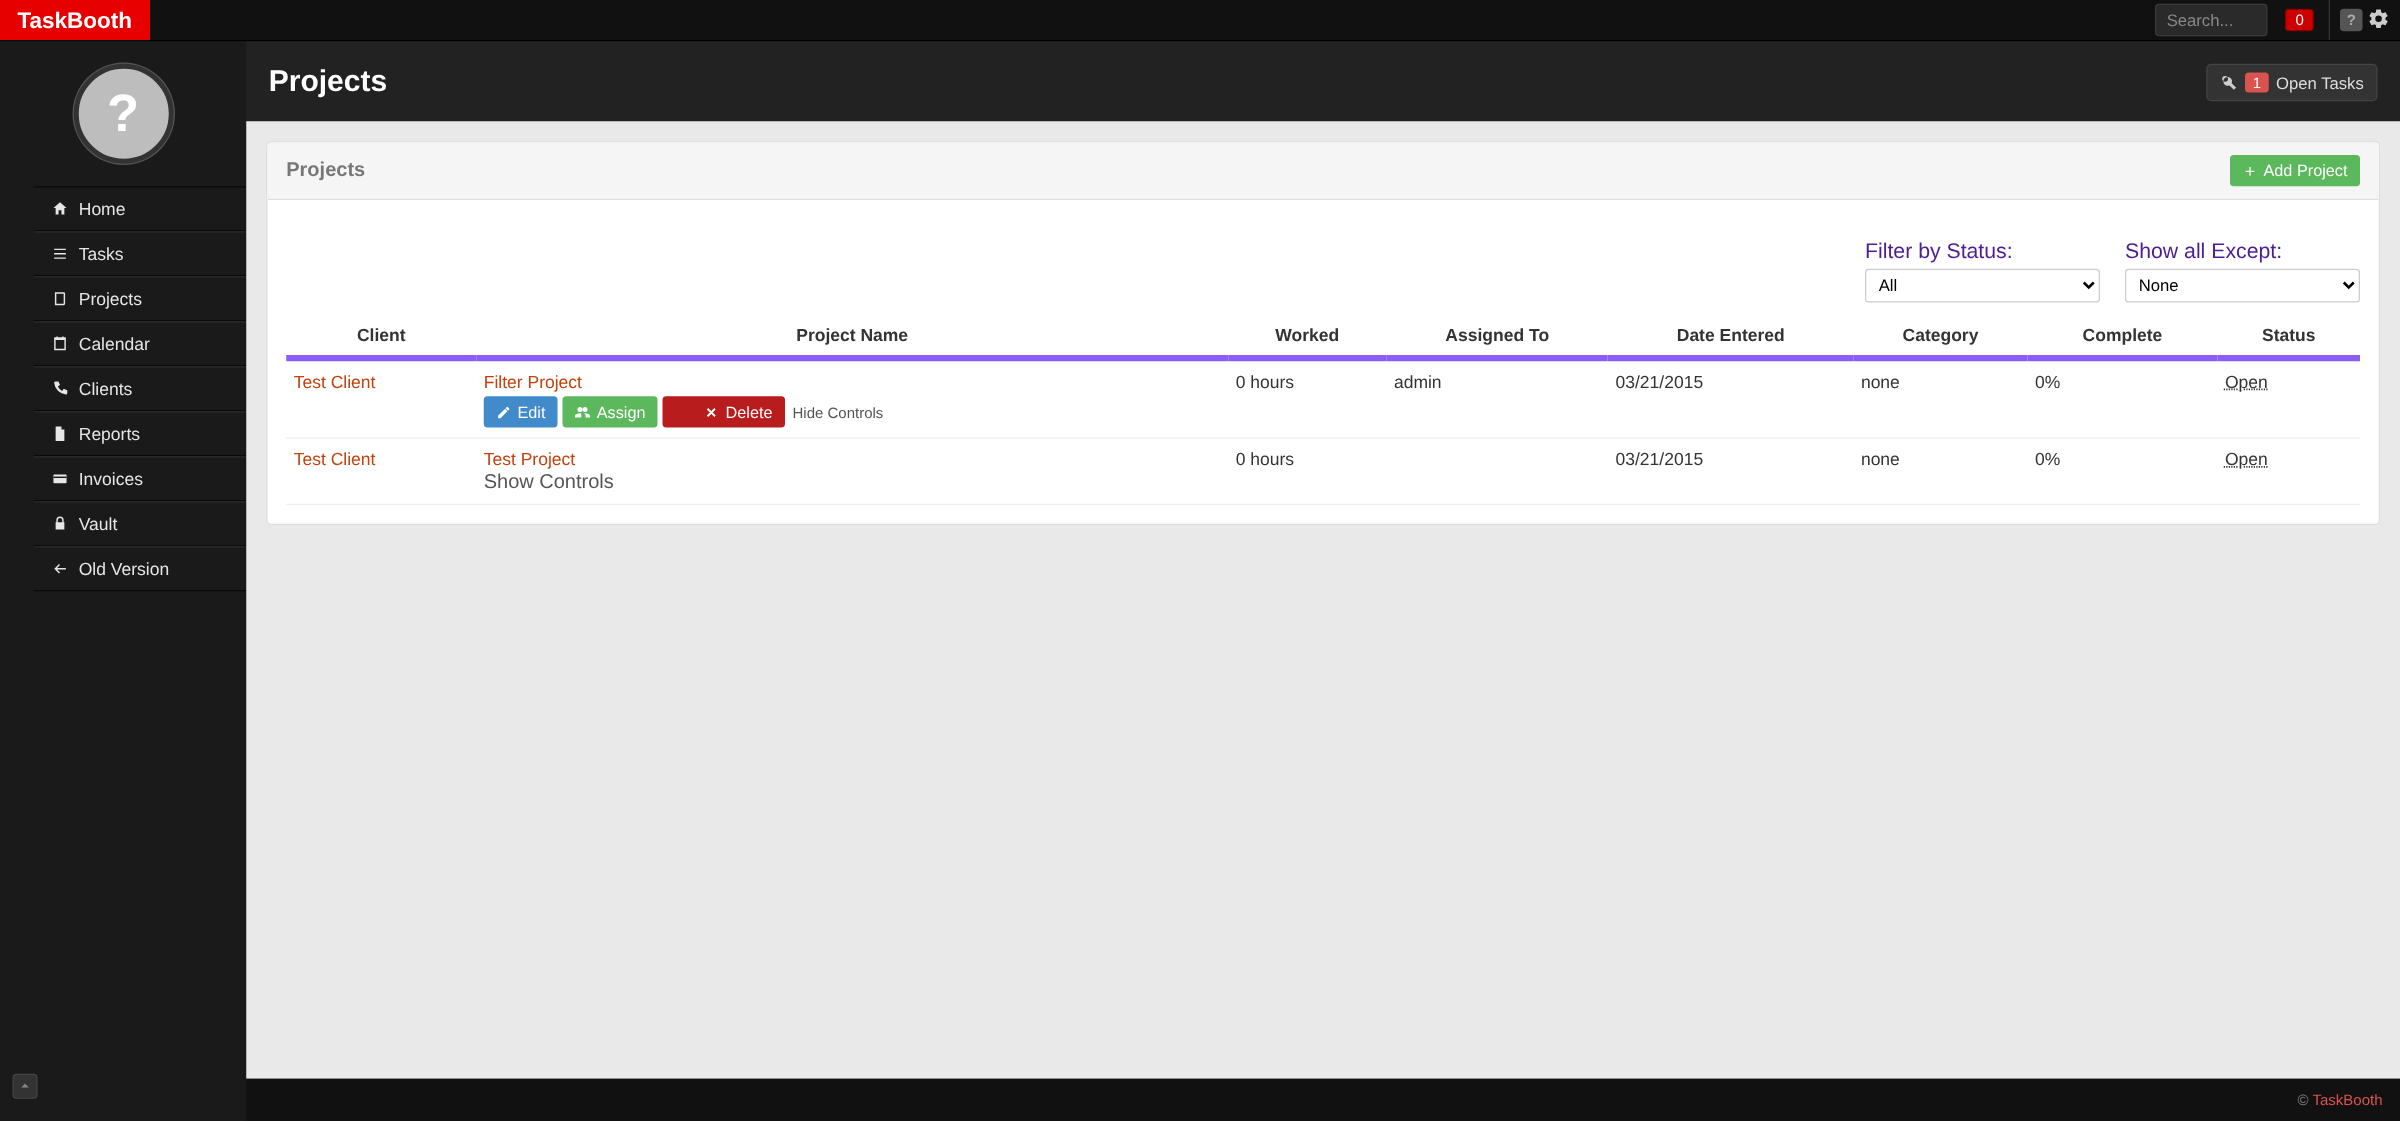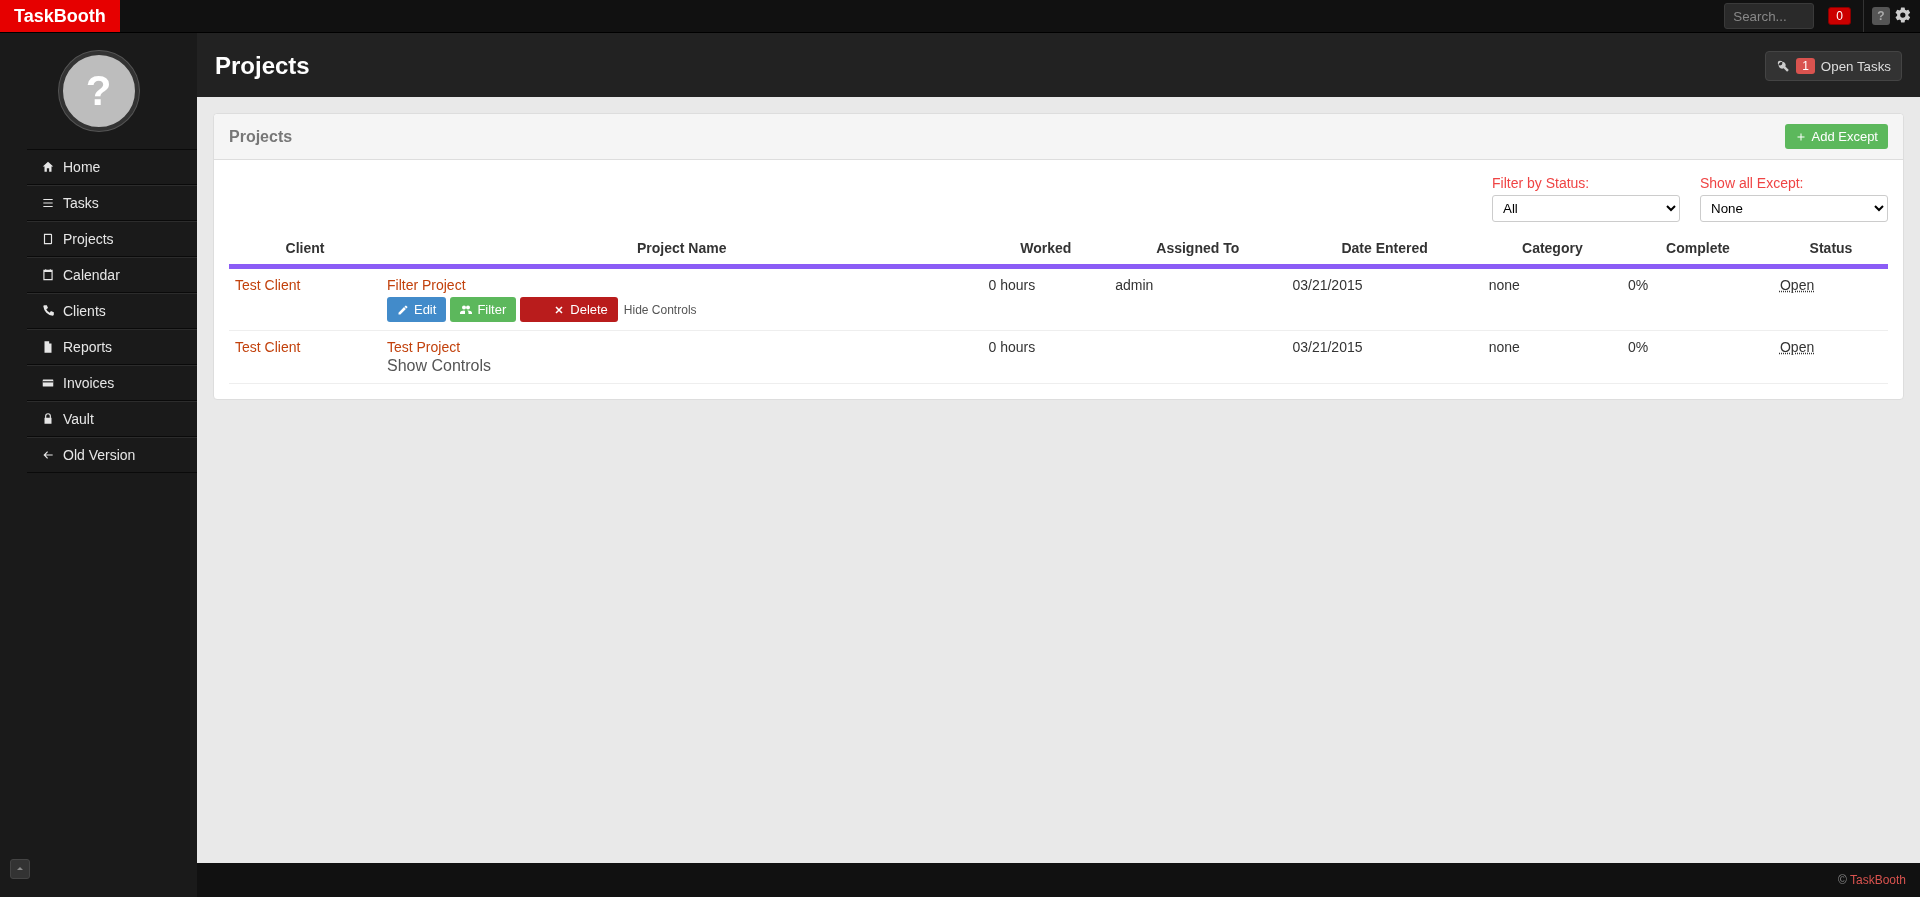--- a/index.html
+++ b/index.html
@@ -194,21 +194,21 @@
 
 .panel-body { padding: 15px; }
 
 .filters {
   display: flex;
   justify-content: flex-end;
   gap: 20px;
   margin-bottom: 10px;
 }
 .filter-group { display: flex; flex-direction: column; gap: 4px; width: 188px; }
-.filter-group label { font-size: 14px; color: #ef4444; }
+.filter-group label { font-size: 17px; color: #4c1d95; margin-top: 16px; }
 .filter-group select {
   width: 100%;
   padding: 4px 6px;
   border: 1px solid #ccc;
   border-radius: 3px;
   background: #fff;
 }
 
 table { width: 100%; border-collapse: collapse; }
 th {
@@ -378,21 +378,21 @@
     </div>
 
     <div class="content">
       <div class="panel">
         <div class="panel-heading">
           <h3>Projects</h3>
           <button class="btn btn-success">
             <svg viewBox="0 0 24 24" fill="#fff">
                 <path d="M11 5h2v6h6v2h-6v6h-2v-6H5v-2h6z"></path>
               </svg>
-            <span>Add Except</span>
+            <span>Add Project</span>
           </button>
         </div>
         <div class="panel-body">
           <div class="filters">
             <div class="filter-group">
               <label>Filter by Status:</label>
               <select><option>All</option></select>
             </div>
             <div class="filter-group">
               <label>Show all Except:</label>
@@ -422,21 +422,21 @@
                     <button class="btn btn-primary">
                       <svg viewBox="0 0 24 24" fill="#fff">
                           <path d="M3 17.25V21h3.75L17.81 9.94l-3.75-3.75zM20.71 7.04a1 1 0 000-1.41l-2.34-2.34a1 1 0 00-1.41 0L15 5.25 18.75 9z"></path>
                         </svg>
                       <span>Edit</span>
                     </button>
                     <button class="btn btn-green">
                       <svg viewBox="0 0 24 24" fill="#fff">
                           <path d="M16 11a4 4 0 10-4-4 4 4 0 004 4zm-8 0a4 4 0 10-4-4 4 4 0 004 4zm0 2c-3 0-8 1.5-8 4.5V20h10v-2.5C10 14.5 11 13 8 13zm8 0c-.5 0-1 .05-1.6.13 1.6 1 2.6 2.4 2.6 4.37V20h7v-2.5c0-3-5-4.5-8-4.5z"></path>
                         </svg>
-                      <span>Filter</span>
+                      <span>Assign</span>
                     </button>
                     <button class="btn btn-danger">
                       <svg viewBox="0 0 24 24" fill="#fff">
                           <path d="M18 6L6 18M6 6l12 12" stroke="#fff" stroke-width="3"></path>
                         </svg>
                       <span>Delete</span>
                     </button>
                     <span class="toggle-link">Hide Controls</span>
                   </div>
                 </td>

